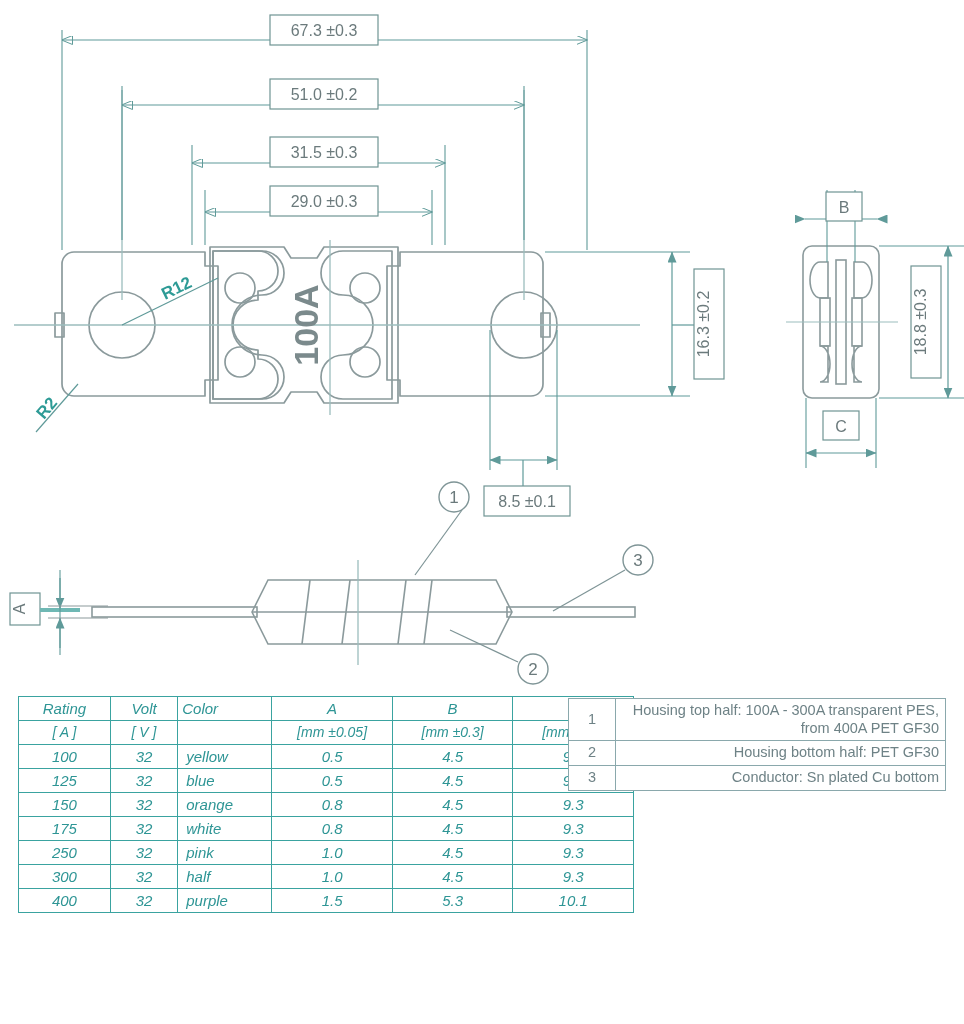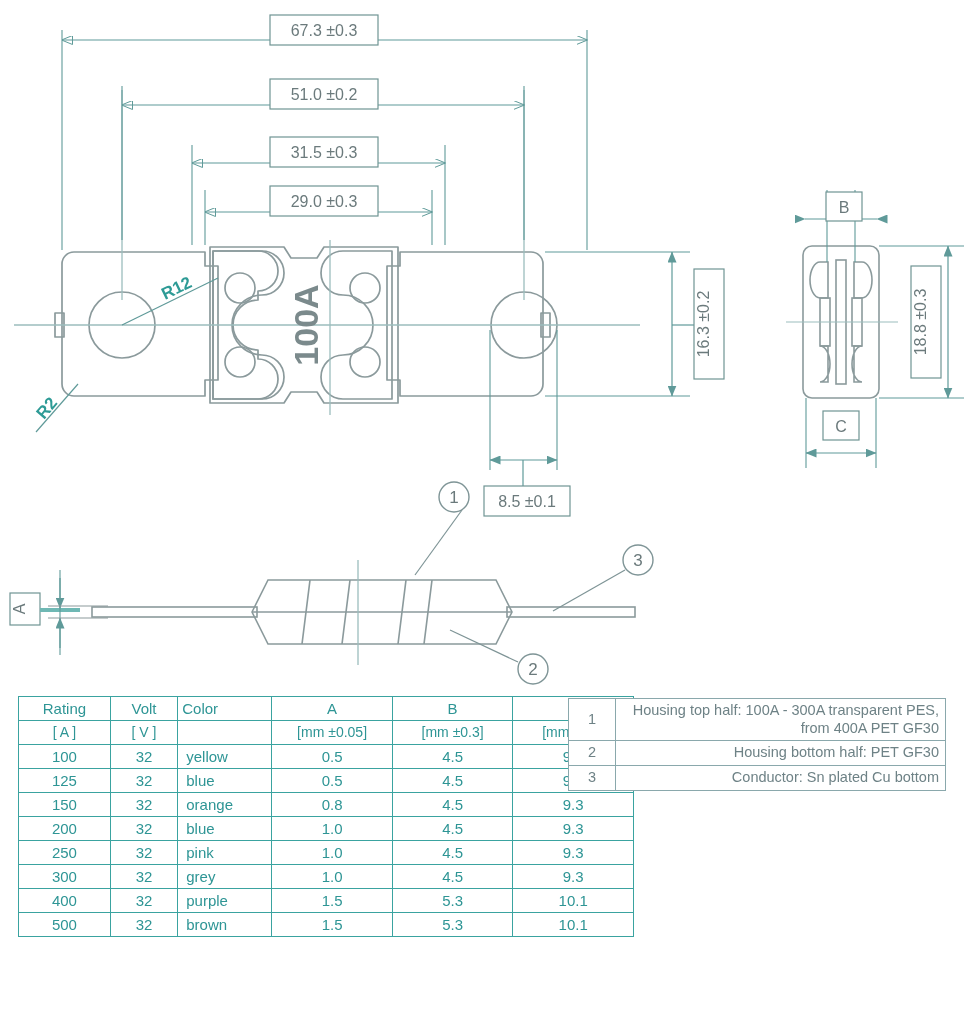--- a/index.html
+++ b/index.html
@@ -8,21 +8,21 @@
     width:964px;height:1024px;position:relative;overflow:hidden;
     font-family:"Liberation Sans", sans-serif;
     -webkit-font-smoothing:antialiased;
   }
   #drawing{position:absolute;left:0;top:0;width:964px;height:1024px;}
   .tbl{
     position:absolute;border-collapse:collapse;
     font-family:"Liberation Sans", sans-serif;
   }
   
-  #spec-table{left:18px;top:696px;width:616px;font-size:15px;color:#2e9595;}
+  #spec-table{left:18px;top:696px;width:616px;font-size:15px;color:#2e9595;font-style:italic;}
   #spec-table td,#spec-table th{
     border:1.4px solid #3aa3a0;
     padding:2px 4px;
     text-align:center;
     font-weight:400;
     color:#2e9595;
     height:19px;
     line-height:19px;
     background:#fff;
   }
@@ -293,59 +293,51 @@
       </tr>
       <tr>
         <td>150</td>
         <td>32</td>
         <td class="lft">orange</td>
         <td>0.8</td>
         <td>4.5</td>
         <td>9.3</td>
       </tr>
       <tr>
-        <td>200</td>
-        <td>32</td>
-        <td class="lft">blue</td>
-        <td>1.0</td>
+        <td>175</td>
+        <td>32</td>
+        <td class="lft">white</td>
+        <td>0.8</td>
         <td>4.5</td>
         <td>9.3</td>
       </tr>
       <tr>
         <td>250</td>
         <td>32</td>
         <td class="lft">pink</td>
         <td>1.0</td>
         <td>4.5</td>
         <td>9.3</td>
       </tr>
       <tr>
         <td>300</td>
         <td>32</td>
-        <td class="lft">grey</td>
+        <td class="lft">half</td>
         <td>1.0</td>
         <td>4.5</td>
         <td>9.3</td>
       </tr>
       <tr>
         <td>400</td>
         <td>32</td>
         <td class="lft">purple</td>
         <td>1.5</td>
         <td>5.3</td>
         <td>10.1</td>
       </tr>
-      <tr>
-        <td>500</td>
-        <td>32</td>
-        <td class="lft">brown</td>
-        <td>1.5</td>
-        <td>5.3</td>
-        <td>10.1</td>
-      </tr>
     </tbody>
 </table>
 
 <table class="tbl" id="legend-table">
   <tbody id="legend-body">
       <tr>
         <td class="num">1</td>
         <td class="desc">Housing top half: 100A - 300A transparent PES, from 400A PET GF30</td>
       </tr>
       <tr>

